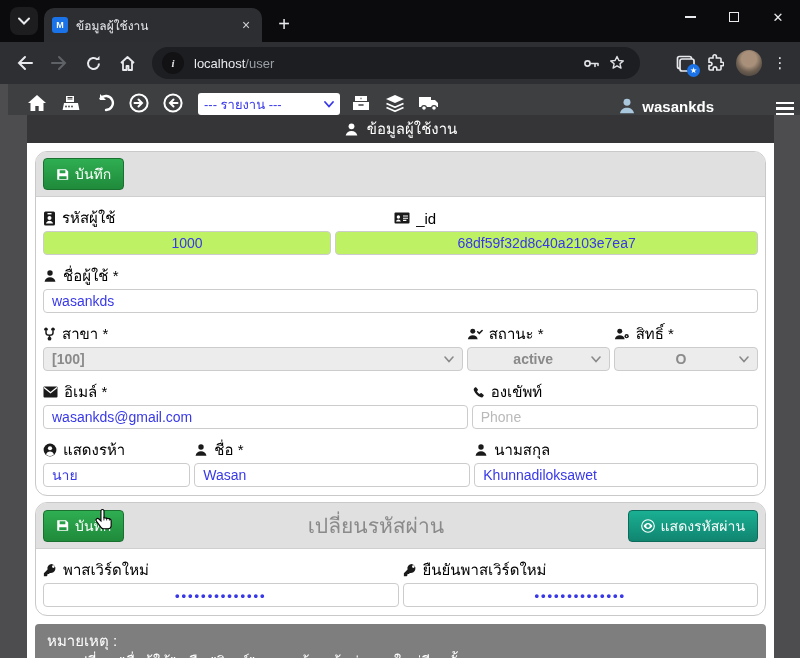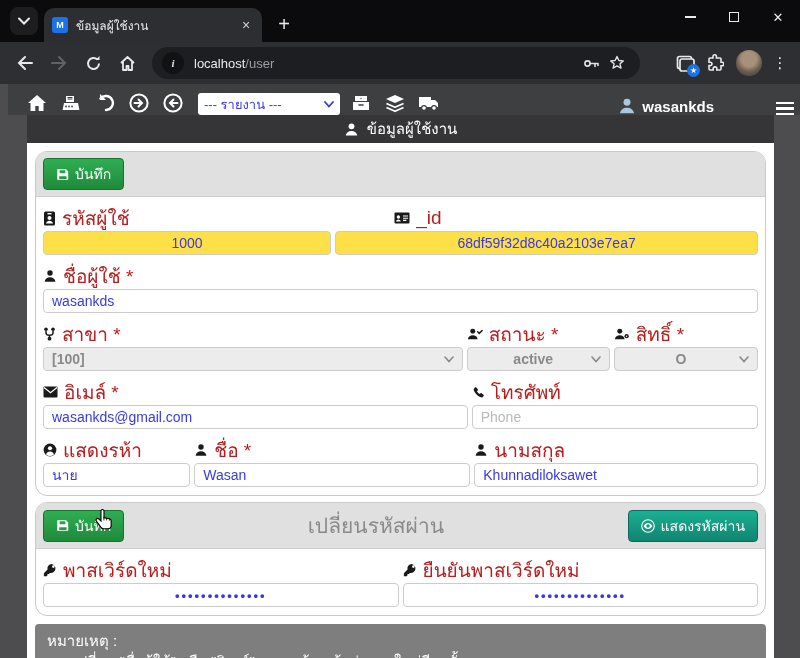--- a/index.html
+++ b/index.html
@@ -53,27 +53,27 @@
   .card + .card { margin-top:6px; }
   .card-header { background:#e0e0e0; border-bottom:1px solid #cfcfcf; padding:6px 7px; display:flex; align-items:center; }
   .card-body { padding:6px 7px 8px 7px; }
 
   .btn { display:inline-flex; align-items:center; gap:6px; font-size:14px; color:#fff; border-radius:4px; padding:4px 12px; border:1px solid transparent; }
   .btn-green { background:linear-gradient(#2fae52,#1f8a3b); border-color:#19702f; }
   .btn-teal { background:linear-gradient(#1ab093,#108570); border-color:#0c6b5a; }
 
   .frow { display:flex; gap:4px; }
   .fcol { display:flex; flex-direction:column; }
-  .flabel { display:flex; align-items:center; gap:6px; font-size:19px; color:#b91c1c; height:26px; margin-top:2px;text-align:right; }
+  .flabel { display:flex; align-items:center; gap:6px; font-size:15px; color:#000000; height:26px; margin-top:2px;text-align:right; }
   .flabel svg { flex:0 0 auto; }
 
   .tbox { height:24px; border:1px solid #ccc; border-radius:4px; font-size:14px; width:100%; font-family:"Liberation Sans","DejaVu Sans",sans-serif; }
   input.tbox { outline:none; padding:0 8px; color:#3838e8; }
   input.tbox::placeholder { color:#b9b9b9; }
-  .tbox.disabled { background:#fde047; color:#3838e8; text-align:center; }
+  .tbox.disabled { background:#bef264; color:#3838e8; text-align:center; }
   .pwd { text-align:center; color:#2525e0; letter-spacing:2px; font-size:13px; font-weight:bold; }
 
   .selbox { height:24px; border:1px solid #ccc; border-radius:4px; background:#ececec; color:#8a8a8a; font-size:14px; display:flex; align-items:center; padding:0 8px; }
   .selbox .selval { flex:1;font-weight:bold; }
   .selbox.center .selval { text-align:center; }
 
   .w40 { width:40.3%; } .w60 { flex:1; }
   .w57 { width:58.7%; } .w20 { width:20%; } .w19 { flex:1; }
   .w59 { width:59.4%; } .w41 { flex:1; }
   .wp20 { width:20.6%; } .wp39 { width:38.6%; } .wp40 { flex:1; }
@@ -366,21 +366,21 @@
                 </svg>
               <span>อิเมล์ *</span>
             </div>
             <input class="tbox" value="wasankds@gmail.com" style="">
           </div>
           <div class="fcol w41">
             <div class="flabel">
               <svg width="13" height="13" viewBox="0 0 16 16">
                   <path d="M3.6 1.8c.5-.5 1.3-.4 1.7.1l1.8 2.2c.4.4.3 1-.1 1.4l-.9.9c.5 1.2 2.3 3 3.5 3.5l.9-.9c.4-.4 1-.5 1.4-.1l2.2 1.8c.5.4.6 1.2.1 1.7l-1 1c-.6.6-1.5.8-2.3.5-4-1.5-7.2-4.7-8.7-8.7-.3-.8-.1-1.7.5-2.3z" fill="#1a1a1a"></path>
                 </svg>
-              <span>โทรศัพท์</span>
+              <span>องเขัพท์</span>
             </div>
             <input class="tbox" placeholder="Phone" style="">
           </div>
         </div>
 
         <div class="frow" style="margin-top:6px">
           <div class="fcol wp20">
             <div class="flabel">
               <svg width="14" height="14" viewBox="0 0 16 16">
                   <circle cx="8" cy="8" r="7.3" fill="#1a1a1a"></circle>

